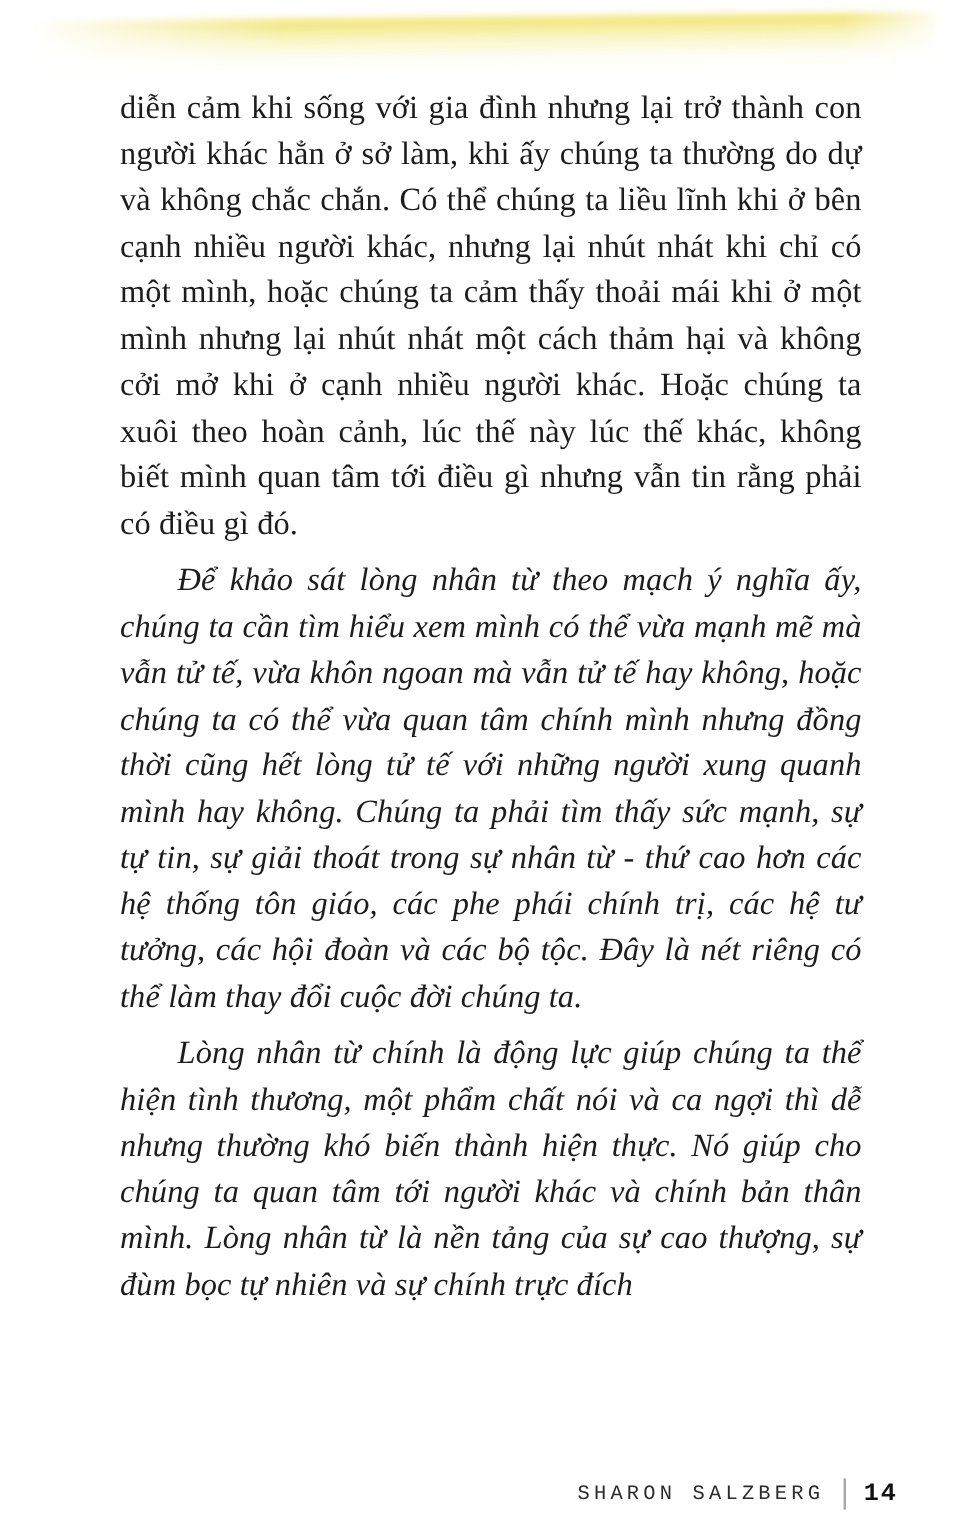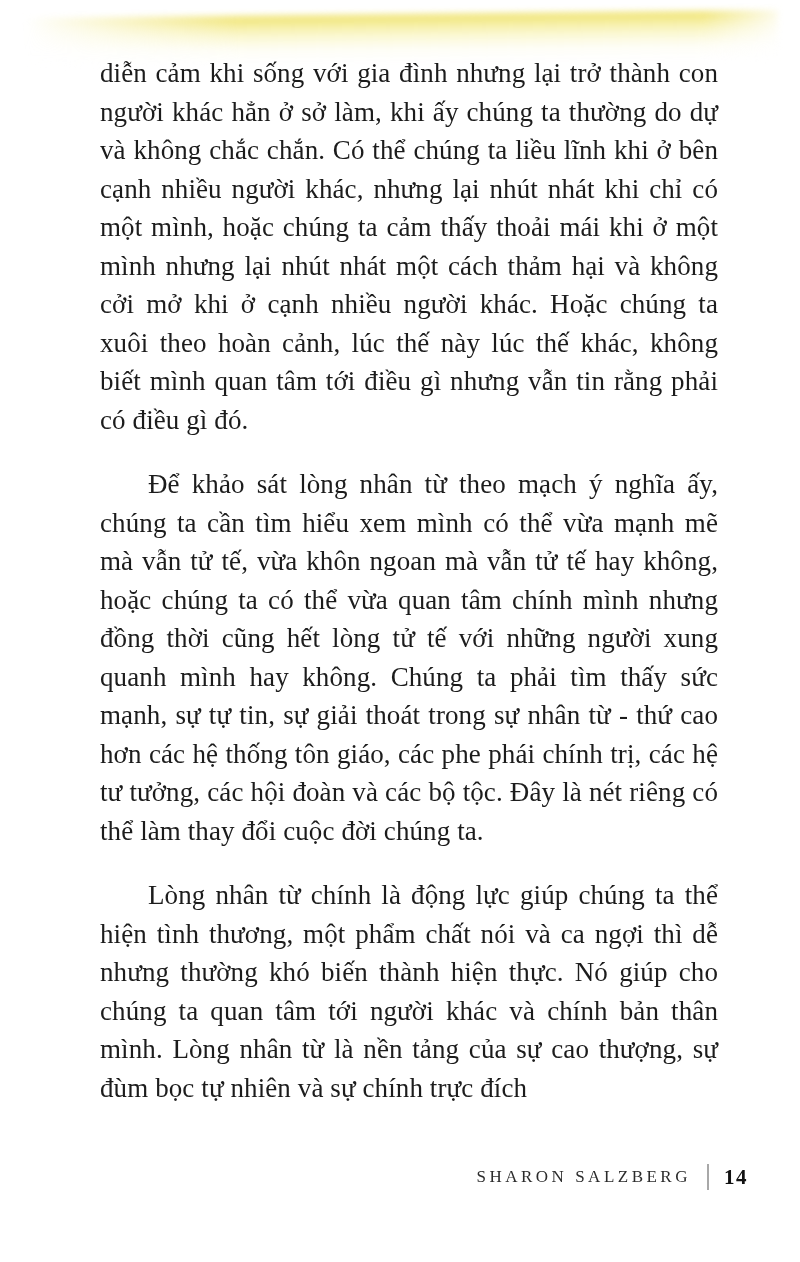--- a/index.html
+++ b/index.html
@@ -24,43 +24,44 @@
     width: 752px;
     height: 48px;
     background:
       linear-gradient(to right, rgba(255,255,255,1) 0%, rgba(255,255,255,0) 28%, rgba(255,255,255,0) 90%, rgba(255,255,255,0.85) 100%),
       linear-gradient(to bottom, rgba(238,224,92,0.80) 6%, rgba(246,240,160,0.55) 40%, rgba(252,250,215,0.25) 70%, rgba(255,255,255,0) 100%);
     filter: blur(3px);
     transform: rotate(-0.6deg);
   }
   .content {
     position: absolute;
-    top: 54px;
+    top: 70px;
     left: 100px;
     width: 618px;
     font-size: 27px;
     line-height: 38.5px;
     color: #1c1c1c;
     text-align: justify;
     letter-spacing: 0.1px;
   }
   .content p {
     margin: 0;
   }
   .content p.indented {
     text-indent: 48px;
-    margin-top: 26px;
+    margin-top: 9px;
+    font-style: italic;
   }
   .footer {
     position: absolute;
-    top: 1164px;
+    top: 1232px;
     right: 52px;
     display: flex;
     align-items: center;
-    font-family: Liberation Serif, serif;
+    font-family: Liberation Mono, monospace;
   }
   .footer .author {
     font-size: 17px;
     font-weight: 500;
     letter-spacing: 3.5px;
     color: #2b2b2b;
     white-space: nowrap;
   }
   .footer .divider {
     width: 2px;

